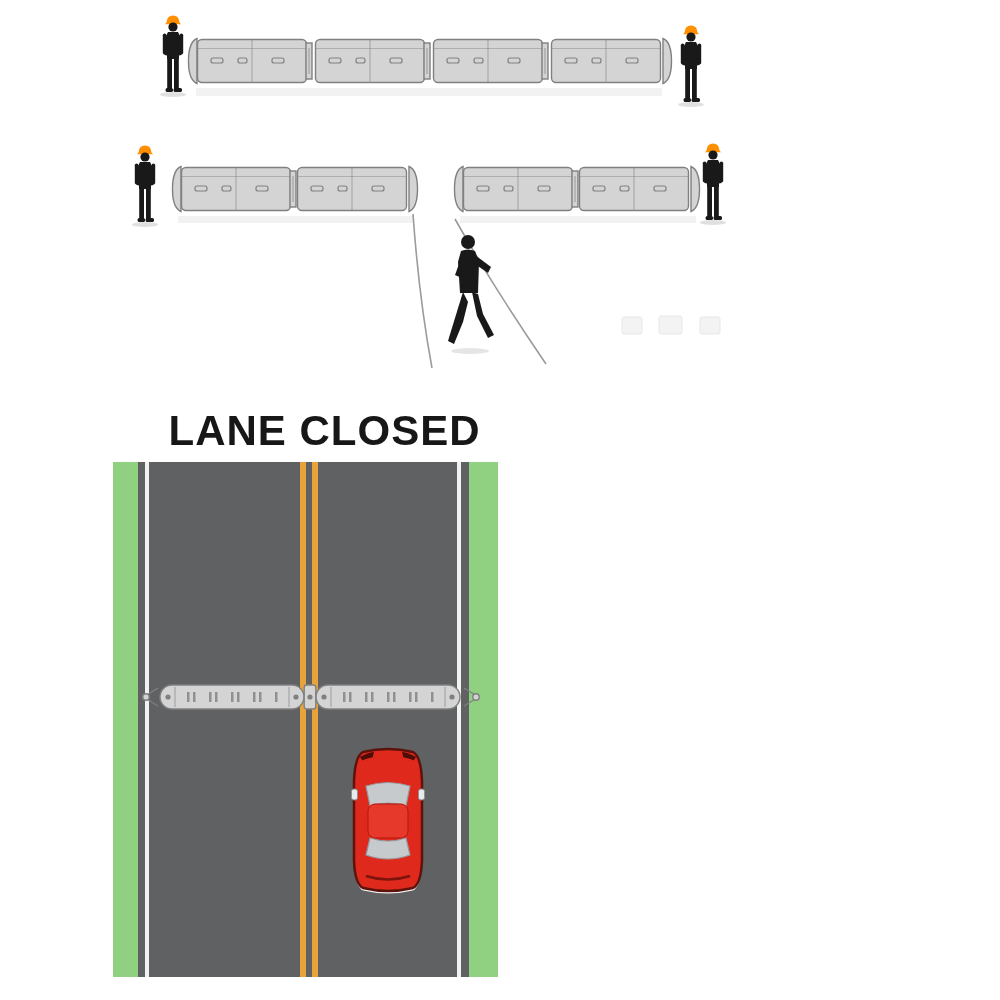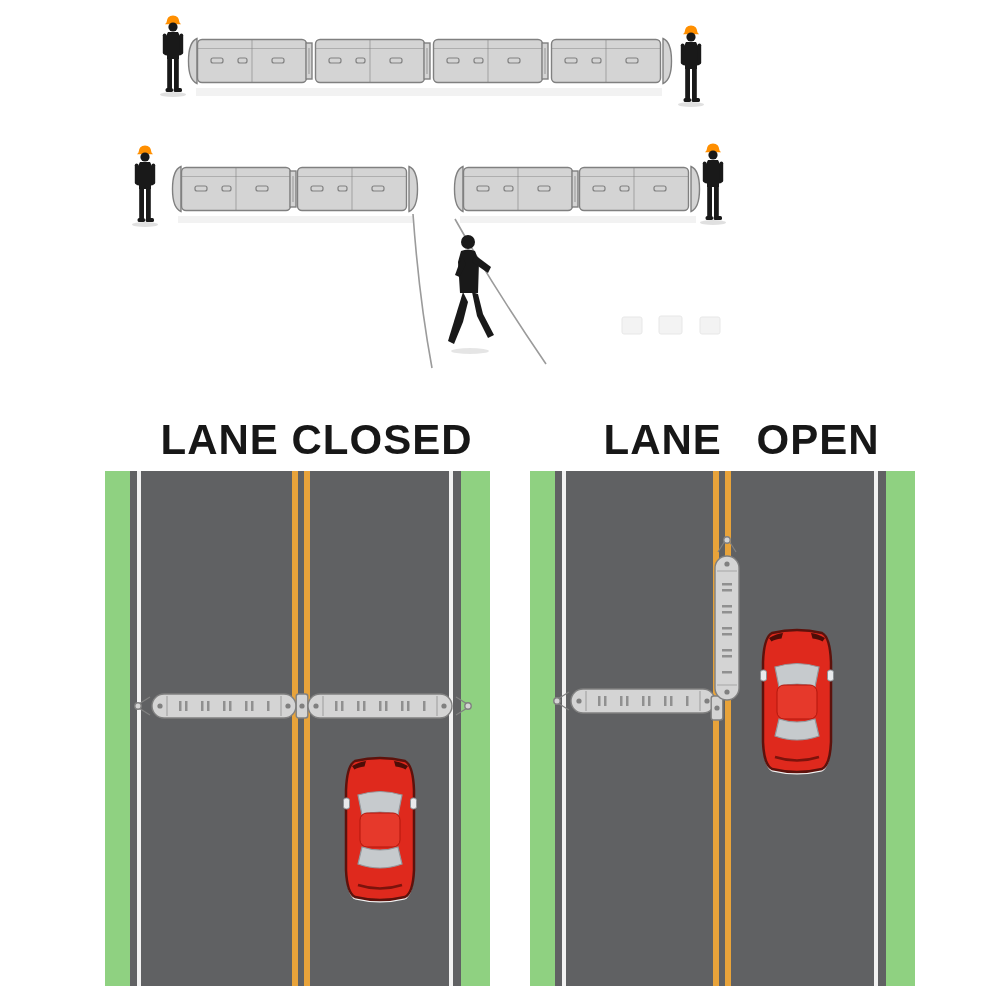--- a/index.html
+++ b/index.html
@@ -4,21 +4,21 @@
 <style>
   * { margin:0; padding:0; box-sizing:border-box; }
   html,body { background:#fff; font-family:"Liberation Sans", sans-serif; }
   .canvas {
     position:relative; width:1000px; height:1000px;
     background:var(--background,#fff); overflow:hidden;
   }
   .top-art { position:absolute; left:0; top:0; }
 
   .bottom { position:absolute; left:0; top:400px; width:1000px; height:600px; }
-  .panel-col { position:absolute; top:16px; width:423px; }
+  .panel-col { position:absolute; top:7px; width:423px;margin-left:8px; }
   .panel-col.left  { left:105px; }
   .panel-col.right { left:530px; }
   .ptitle {
     height:55px; line-height:48px; text-align:center; white-space:nowrap;
     font-size:42px; font-weight:bold; color:#171717; letter-spacing:1px;
   }
   .panel-col.right .ptitle { word-spacing:22px; }
 
   .roadbox { position:relative; width:385px; height:515px; background:var(--shoulder-green,#8fd181); }
   .road { position:absolute; top:0; bottom:0; left:25px; right:29px; background:var(--road-gray,#606163); }
@@ -178,36 +178,15 @@
             <use href="#seg-top" x="44" y="219" width="150" height="32"></use>
             <use href="#hinge" x="190" y="220" width="14" height="30"></use>
             <use href="#seg-top" x="200" y="219" width="150" height="32"></use>
             <use href="#hitch" transform="translate(368,223) scale(-1,1)" width="18" height="24"></use>
           </g>
           <use href="#car" x="238" y="283" width="74" height="150"></use>
         </svg>
       </div>
     </section>
 
-    <section class="panel-col right">
-      <h2 class="ptitle">LANE OPEN</h2>
-      <div class="roadbox">
-        <div class="road">
-          <div class="wline" style="left:7px"></div>
-          <div class="wline" style="right:8px"></div>
-          <div class="yline" style="left:158px"></div>
-          <div class="yline" style="left:170px"></div>
-        </div>
-        <svg class="overlay" width="385" height="515" viewBox="0 0 385 515">
-          <g>
-            <use href="#hitch" x="22" y="218" width="18" height="24"></use>
-            <use href="#seg-top" x="38" y="214" width="150" height="32"></use>
-            <use href="#hinge" x="180" y="222" width="14" height="30"></use>
-            <use href="#hitch" transform="translate(209,64) rotate(90)" width="18" height="24"></use>
-            <use href="#seg-top" transform="translate(213,82) rotate(90)" width="150" height="32"></use>
-          </g>
-          <use href="#car" x="230" y="155" width="74" height="150"></use>
-        </svg>
-      </div>
-    </section>
 
   </div>
 </div>
 
 </body></html>

